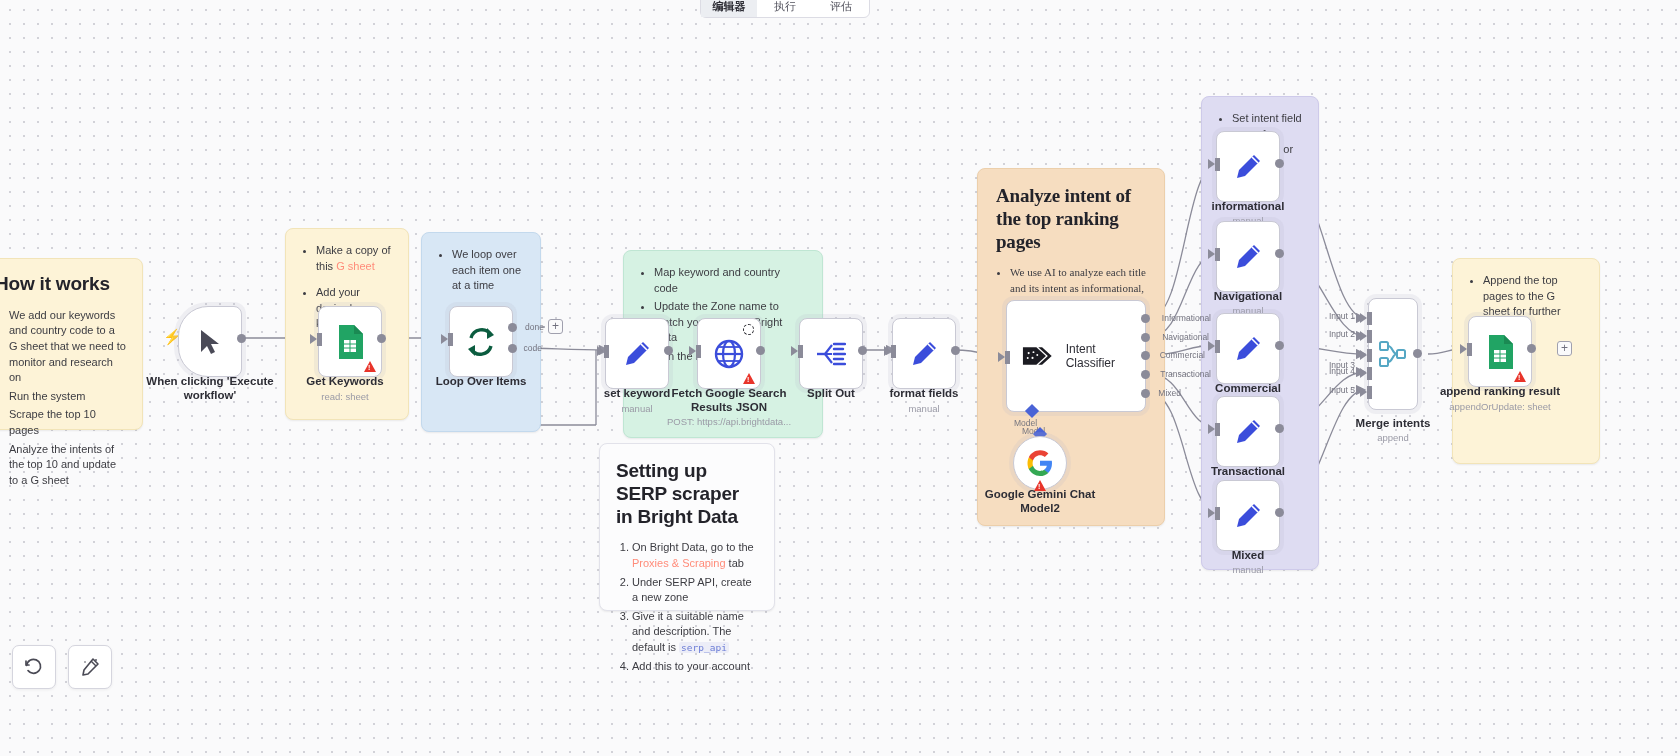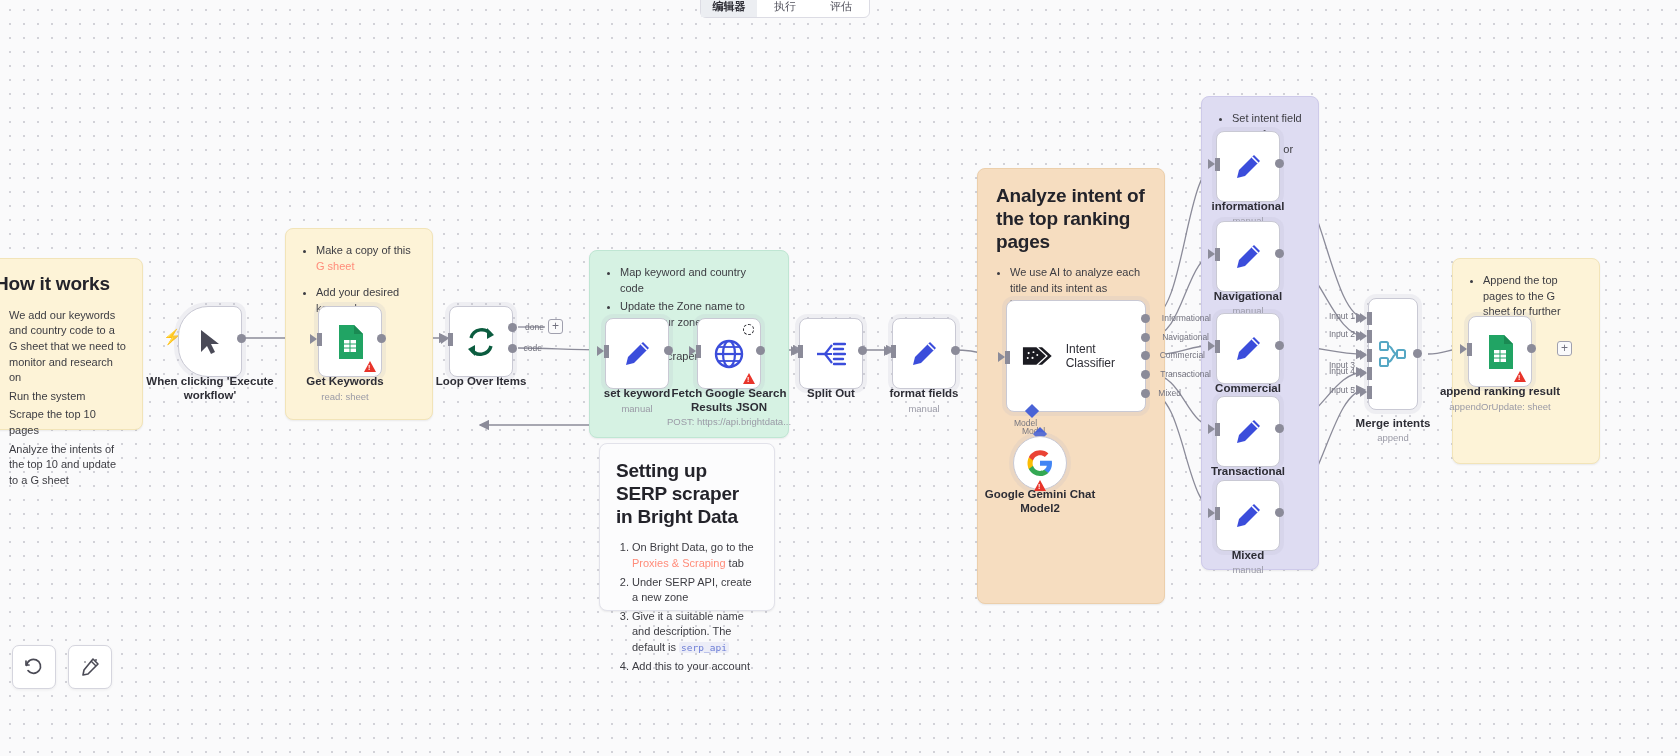--- a/index.html
+++ b/index.html
@@ -216,47 +216,52 @@
   <div class="sticky yellow" style="left:-22px; top:258px; width:165px; height:172px;">
     <h2>How it works</h2>
     <ul>
       <li>We add our keywords and country code to a G sheet that we need to monitor and research on</li>
       <li>Run the system</li>
       <li>Scrape the top 10 pages</li>
       <li>Analyze the intents of the top 10 and update to a G sheet</li>
     </ul>
   </div>
 
-  <div class="sticky yellow" style="left:285px; top:228px; width:148px; height:192px;">
+  <div class="sticky yellow" style="left:285px; top:228px; width:124px; height:192px;">
     <ul>
       <li class="sp"><span>Make a copy of this </span><span class="lnk">G sheet</span></li>
       <li>Add your desired keywords</li>
     </ul>
   </div>
 
-
-  <div class="sticky green" style="left:589px; top:250px; width:200px; height:188px;">
+  <div class="sticky blue" style="left:421px; top:232px; width:120px; height:200px;">
+    <ul>
+      <li>We loop over each item one at a time</li>
+    </ul>
+  </div>
+
+  <div class="sticky green" style="left:623px; top:250px; width:200px; height:188px;">
     <ul>
       <li>Map keyword and country code</li>
       <li>Update the Zone name to match your zone on Bright Data</li>
       <li>Run the scraper</li>
     </ul>
   </div>
 
   <div class="sticky white" style="left:599px; top:443px; width:176px; height:168px; padding:16px;">
     <h2>Setting up SERP scraper in Bright Data</h2>
     <ol>
       <li><span>On Bright Data, go to the </span><span class="lnk">Proxies &amp; Scraping</span><span> tab</span></li>
       <li>Under SERP API, create a new zone</li>
       <li><span>Give it a suitable name and description. The default is </span><span class="code">serp_api</span></li>
       <li>Add this to your account</li>
     </ol>
   </div>
 
-  <div class="sticky orange" style="left:977px; top:168px; width:188px; height:436px; padding:16px 18px;">
+  <div class="sticky orange" style="left:977px; top:168px; width:188px; height:358px; padding:16px 18px;font-family:Liberation Serif, serif;">
     <h2>Analyze intent of the top ranking pages</h2>
     <ul>
       <li>We use AI to analyze each title and its intent as informational, Commercial, transactional, navigational or Mixed in the case it doesn't fall into any of those</li>
     </ul>
   </div>
 
   <div class="sticky purple" style="left:1201px; top:96px; width:118px; height:474px;">
     <ul>
       <li>Set intent field name for each path or output</li>
     </ul>

